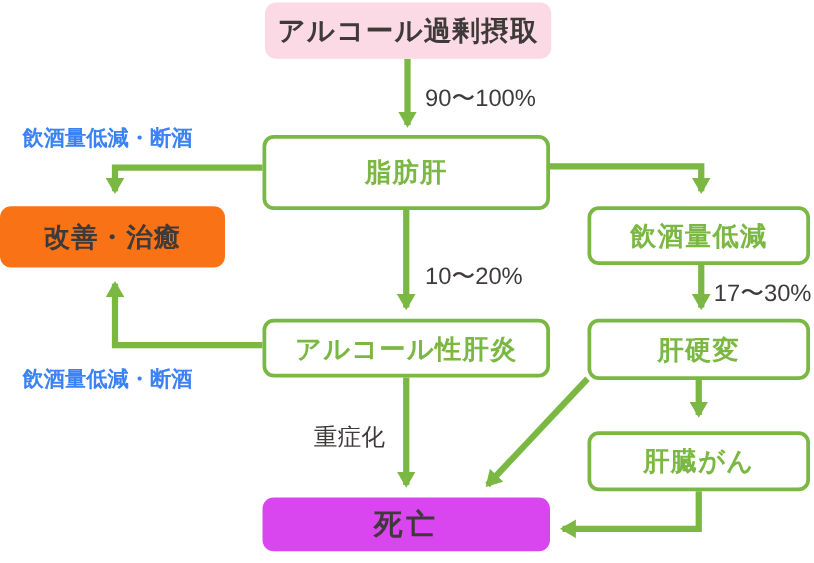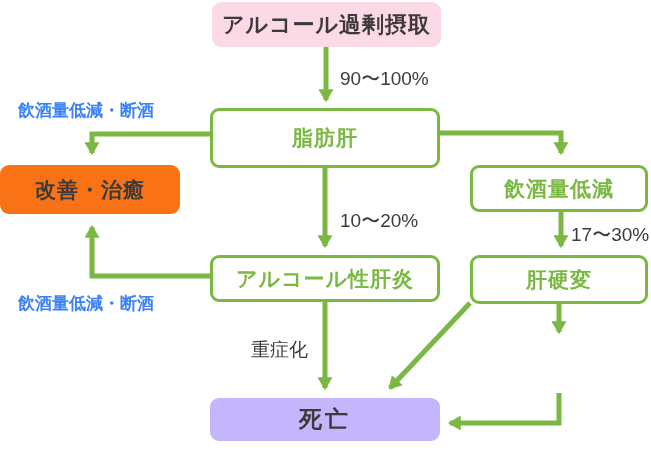--- a/index.html
+++ b/index.html
@@ -16,21 +16,21 @@
     display:flex;align-items:center;justify-content:center;
     border-radius:9px;
     font-weight:bold;
     letter-spacing:1px;
     box-sizing:border-box;
     white-space:nowrap;
   }
   .node-pink{background:#fbd9e5;color:#3e3a39;font-size:22px;}
   .node-green{background:#ffffff;border:3px solid #7bb843;color:#7bb843;font-size:21px;}
   .node-yellow{background:#f97316;color:#3e3a39;font-size:21px;}
-  .node-blue{background:#c4b5fd;color:#3e3a39;font-size:23px;letter-spacing:3px;}
+  .node-blue{background:#d946ef;color:#3e3a39;font-size:23px;letter-spacing:3px;}
   .edge-label{
     position:absolute;
     color:#3e3a39;
     font-size:19px;
     white-space:nowrap;
   }
   .note-orange{
     position:absolute;
     color:#3b82f6;
     font-size:17px;
@@ -85,20 +85,21 @@
   <div id="n-fatty" class="node node-green">脂肪肝</div>
 
   <div id="n-improve" class="node node-yellow">改善・治癒</div>
 
   <div id="n-fibrosis" class="node node-green">飲酒量低減</div>
 
   <div id="n-cirrhosis" class="node node-green">肝硬変</div>
 
   <div id="n-hepatitis" class="node node-green">アルコール性肝炎</div>
 
+  <div id="n-cancer" class="node node-green">肝臓がん</div>
 
   <div id="n-death" class="node node-blue">死亡</div>
 
   <div id="l-90-100" class="edge-label">90〜100%</div>
 
 
   <div id="l-10-20" class="edge-label">10〜20%</div>
 
   <div id="l-10-30" class="edge-label">17〜30%</div>
 

